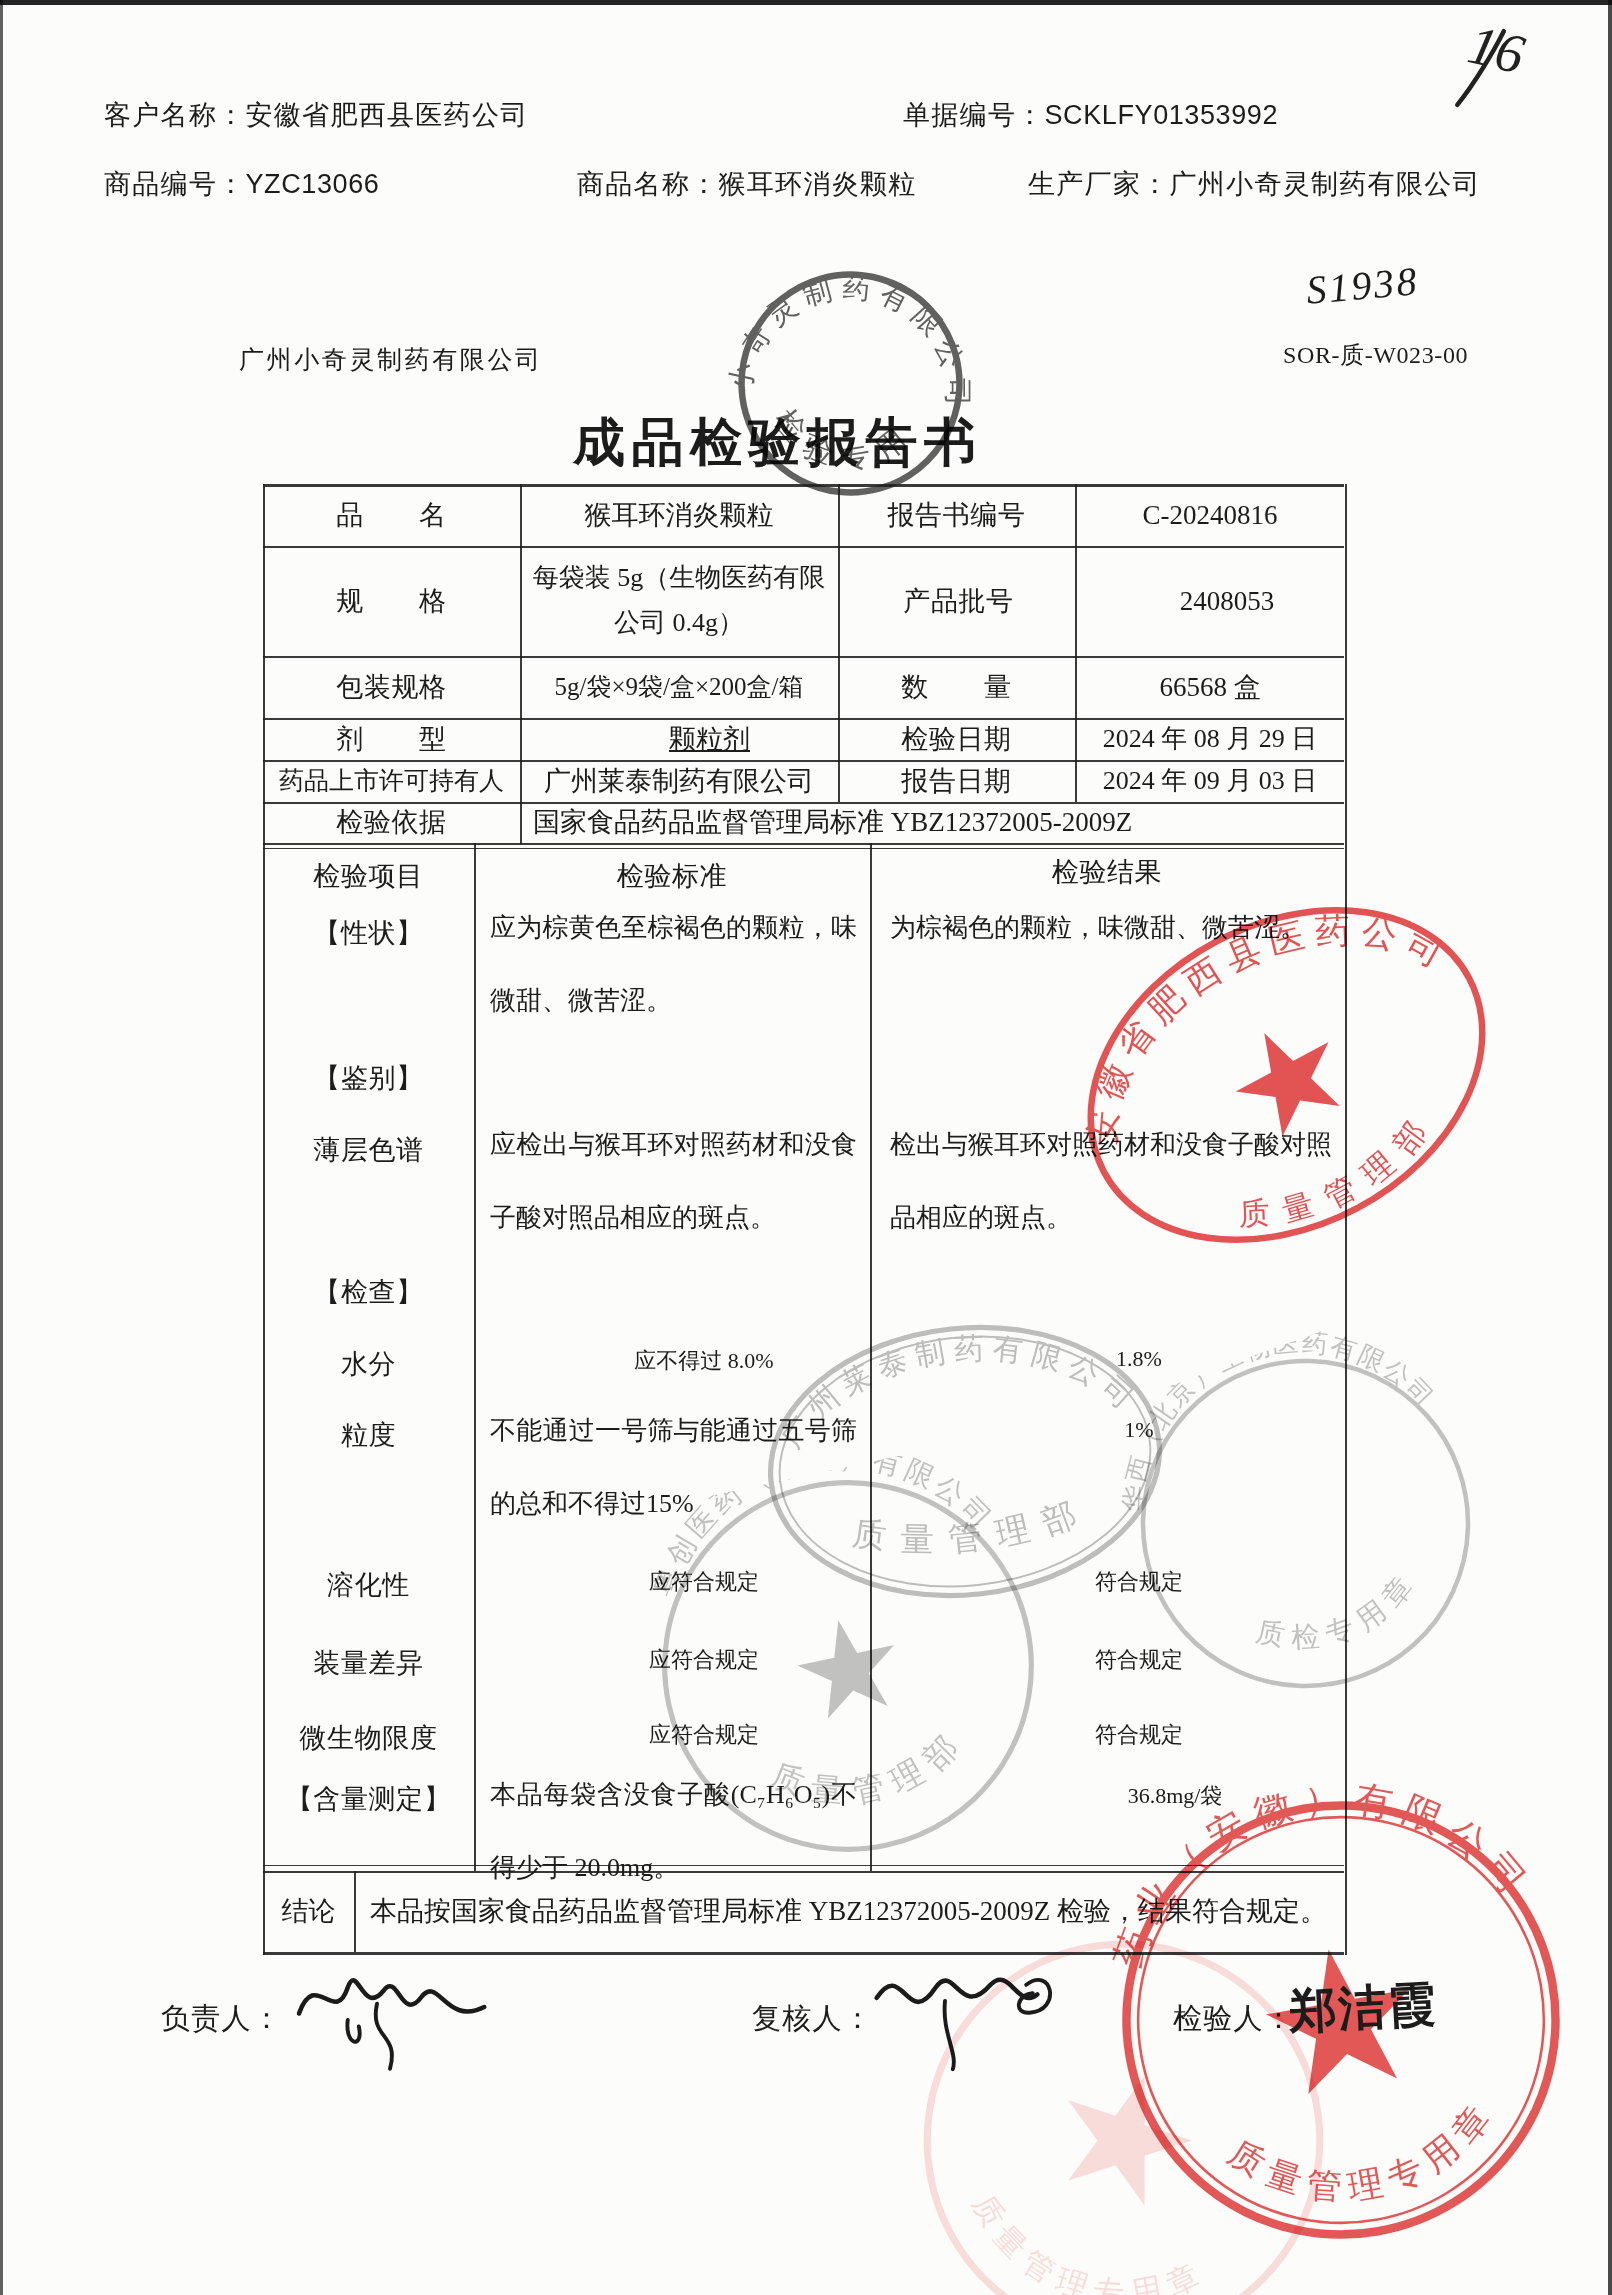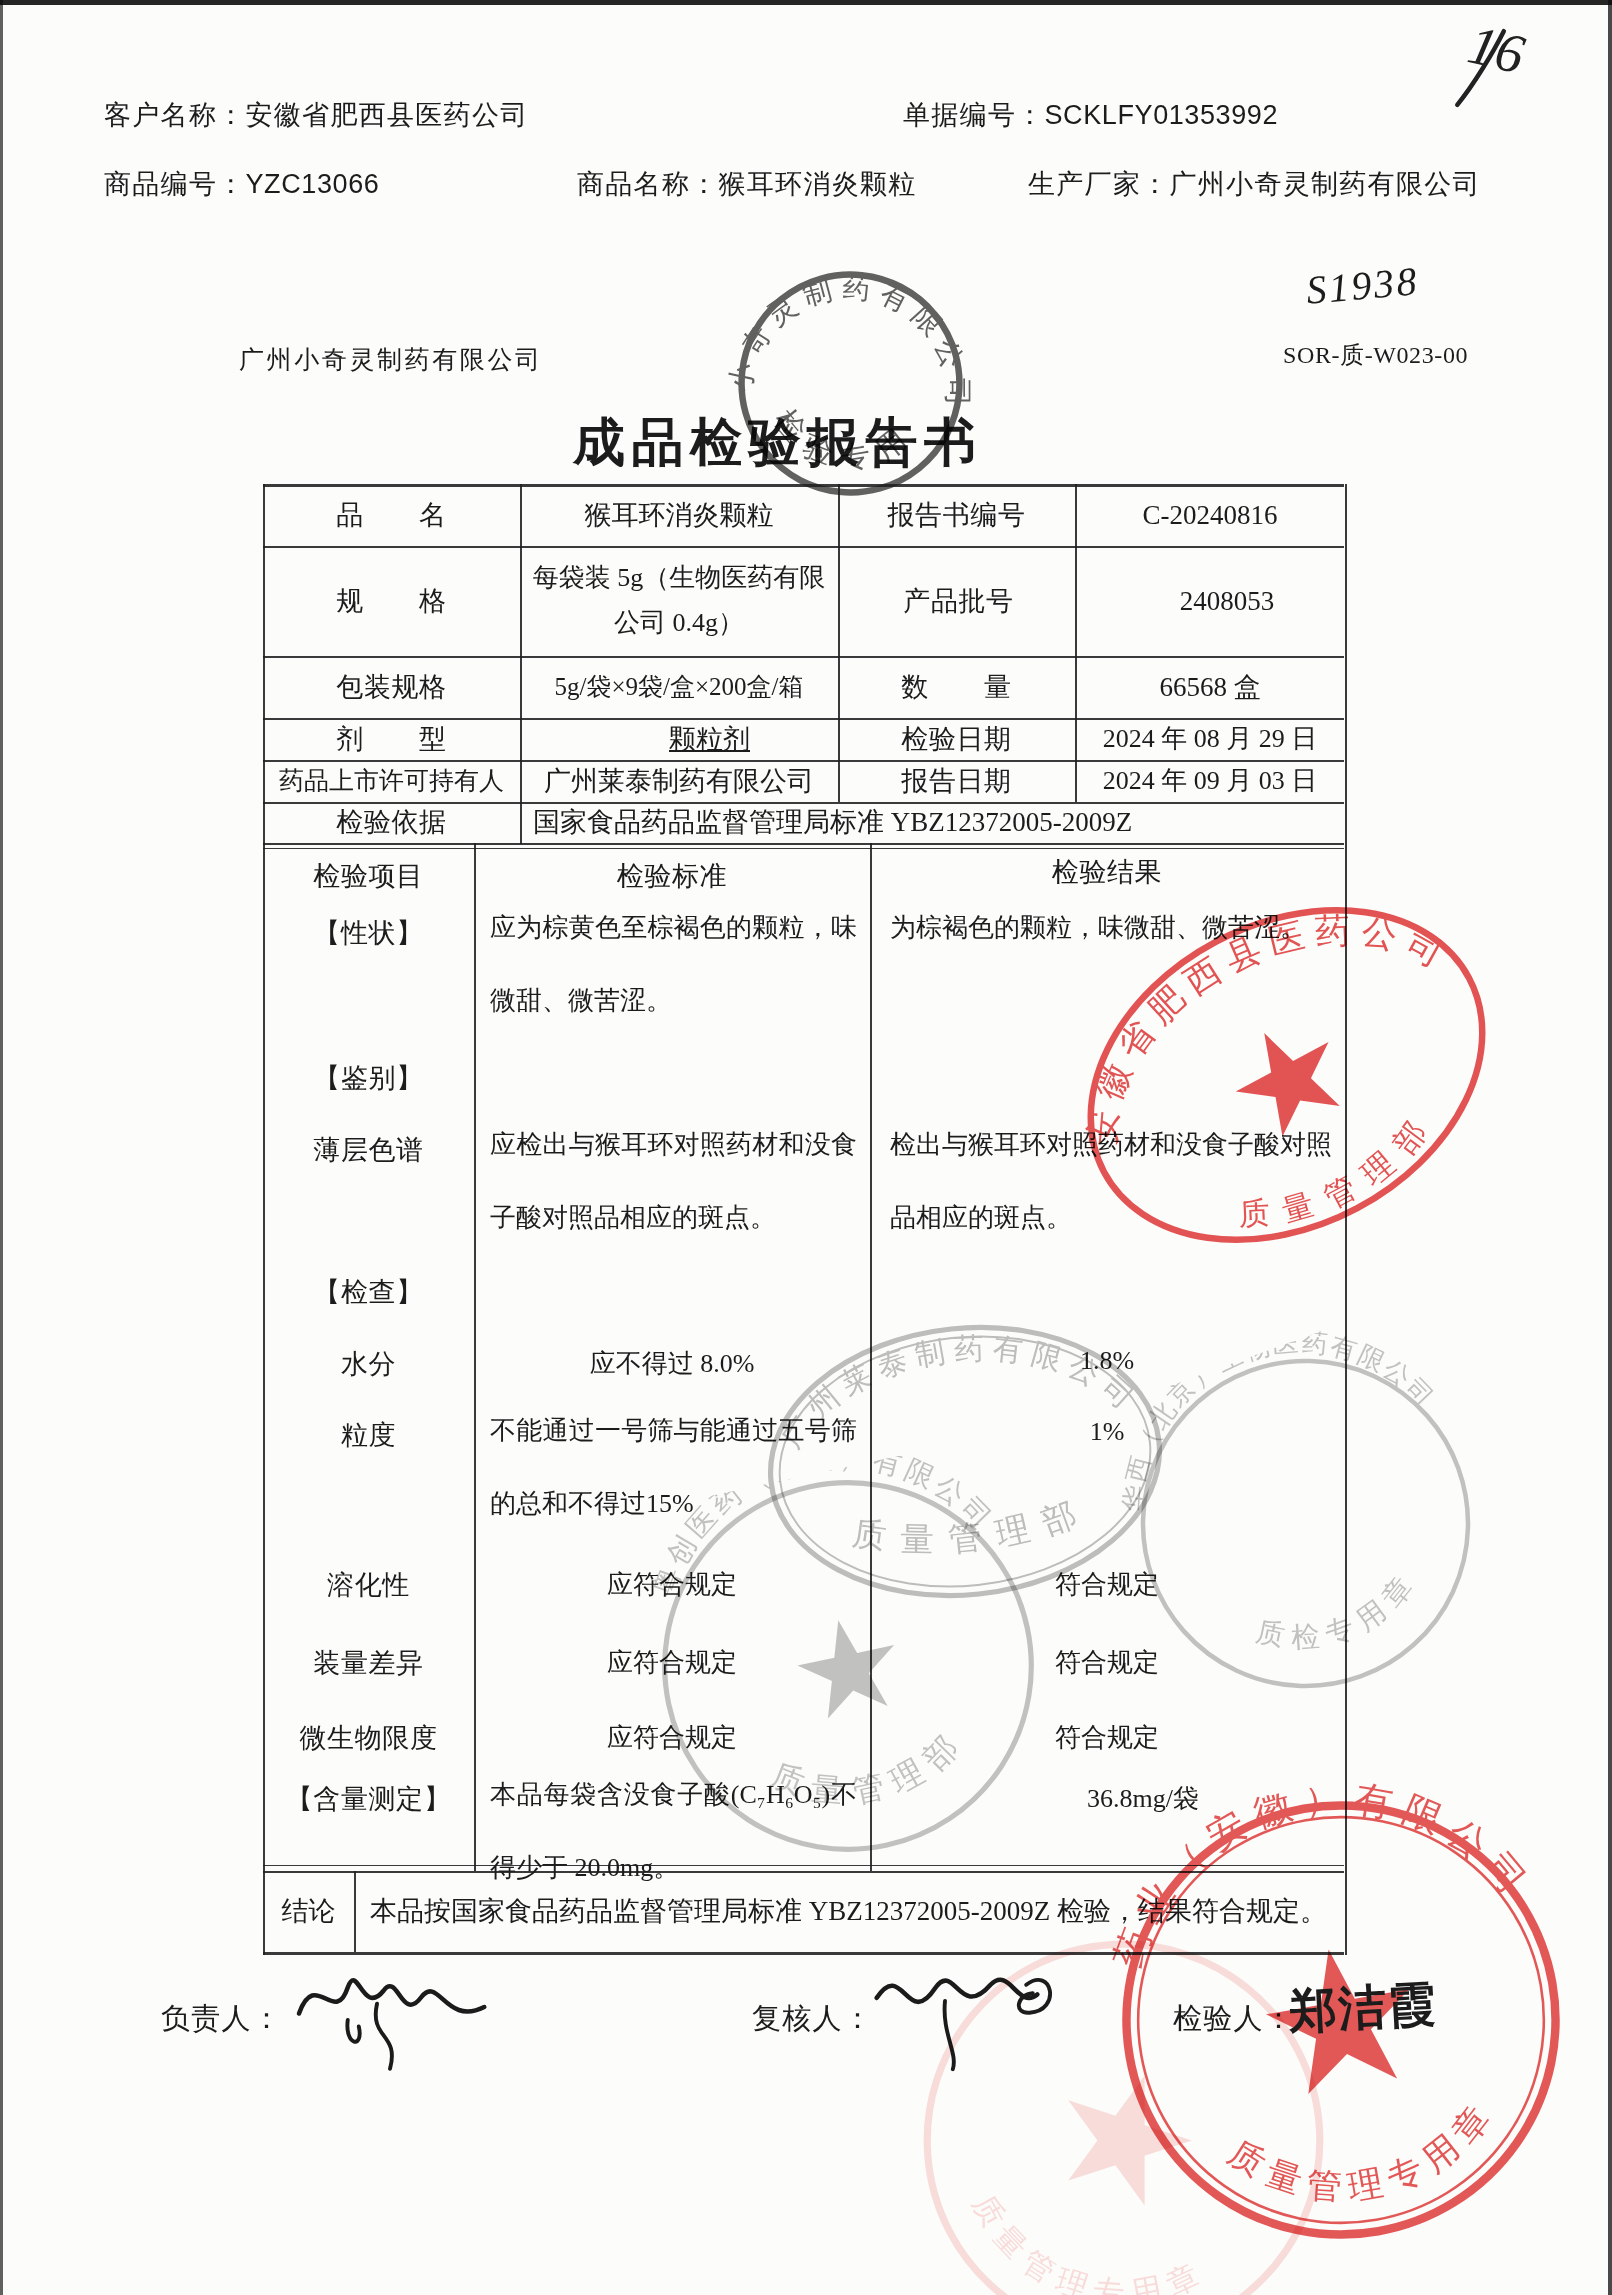--- a/index.html
+++ b/index.html
@@ -9,21 +9,21 @@
   .hline{position:absolute;background:#1f1f1f;height:1.9px;opacity:.88;}
   .vline{position:absolute;background:#1f1f1f;width:1.9px;opacity:.88;}
   .cell{position:absolute;text-align:center;}
   .hdr-txt{font-size:27px;letter-spacing:1.3px;}
   .lbl{font-size:27px;letter-spacing:0.6px;}
   .seal{position:absolute;mix-blend-mode:multiply;}
   svg text{font-family:"Liberation Serif","DejaVu Serif",serif;}
   .sig-label{font-size:29px;letter-spacing:1.3px;}
   .edge{position:absolute;background:#0d0d0d;}
   .std-block{position:absolute;font-size:26px;line-height:73px;text-align:justify;text-justify:inter-ideograph;}
-  .res-center{position:absolute;font-size:26px;text-align:center;}
+  .res-center{position:absolute;font-size:22px;text-align:center;padding-left:32px;}
   .item-lbl{position:absolute;font-size:27px;text-align:center;letter-spacing:0.6px;}
 </style>
 </head>
 <body>
 
 <div id="page">
 
   <div class="edge" style="left:0;top:0;width:1612px;height:4.5px;opacity:.9;"></div>
   <div class="edge" style="left:0;top:0;width:3.2px;height:2295px;opacity:.65;"></div>
   <div class="edge" style="right:0;top:0;width:3.9px;height:2295px;opacity:.75;"></div>

